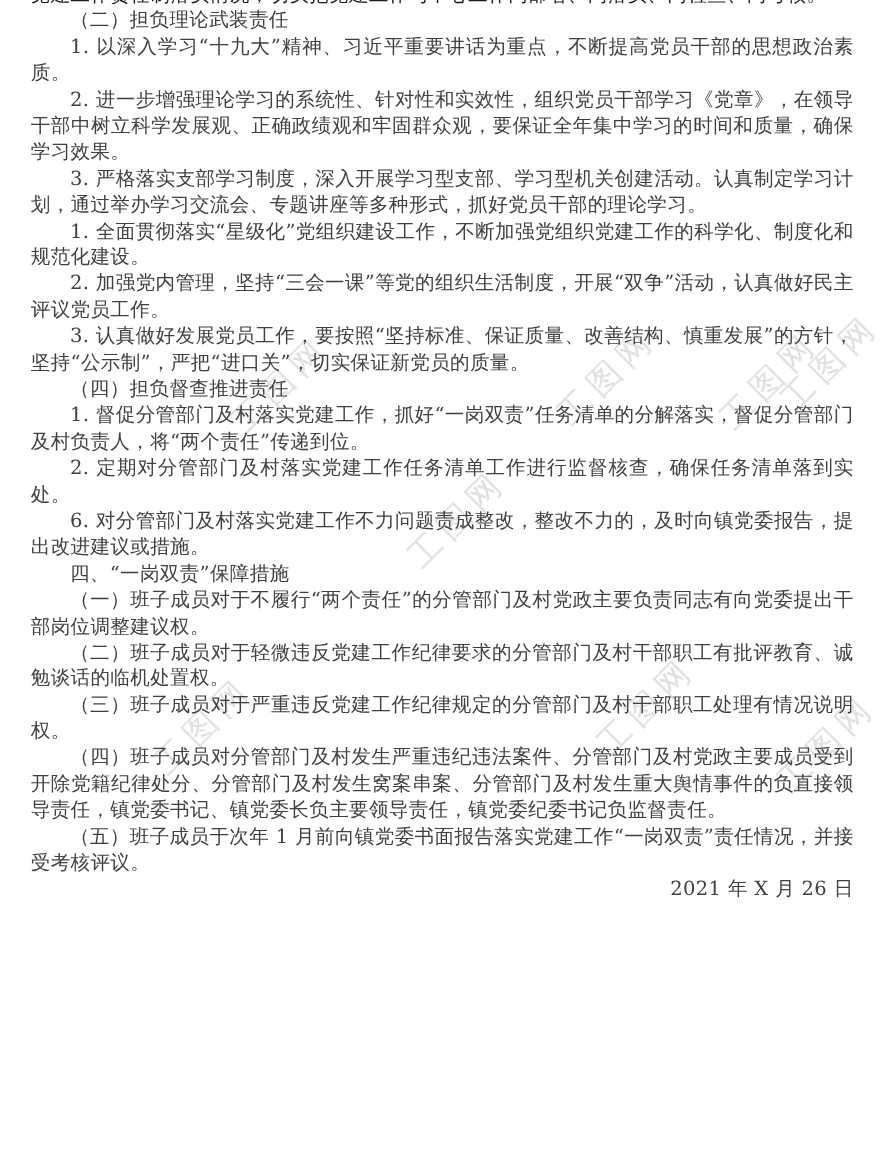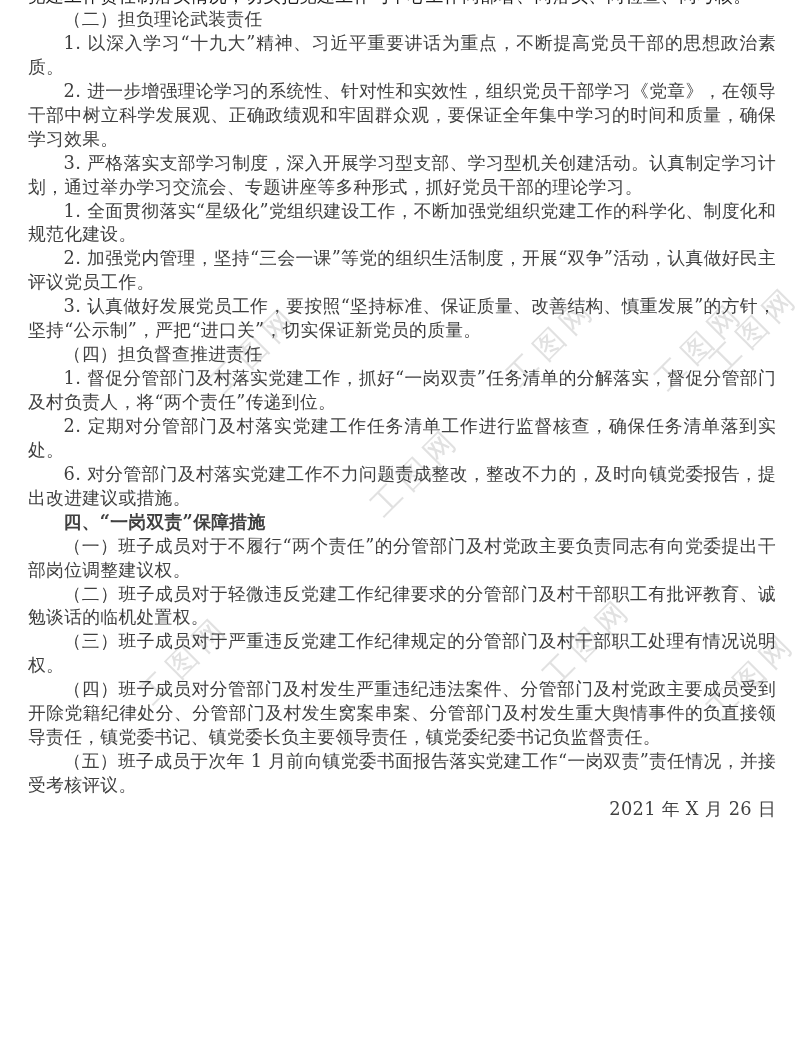--- a/index.html
+++ b/index.html
@@ -54,21 +54,21 @@
   .content p {
     margin: 0;
     font-size: 17.8px;
     line-height: 23.93px;
     letter-spacing: 0.3px;
     color: #404040;
     text-indent: 2em;
     text-align: justify;
     word-break: break-all;
   }
-  .content p.bold { font-weight: bold; }
+  .content p.bold { font-weight: normal; }
   .content p.sig  { text-align: right; text-indent: 0; word-break: keep-all; }
 </style>
 </head>
 <body>
 
 <div class="page">
   <div class="watermark-layer" id="wm-layer">
       <span style="left: 255px; top: 350px; color: rgb(201, 201, 201);">工图网</span>
       <span style="left: 552px; top: 342px; color: rgb(201, 201, 201);">工图网</span>
       <span style="left: 700px; top: 346px; color: rgb(201, 201, 201);">工图网</span>

